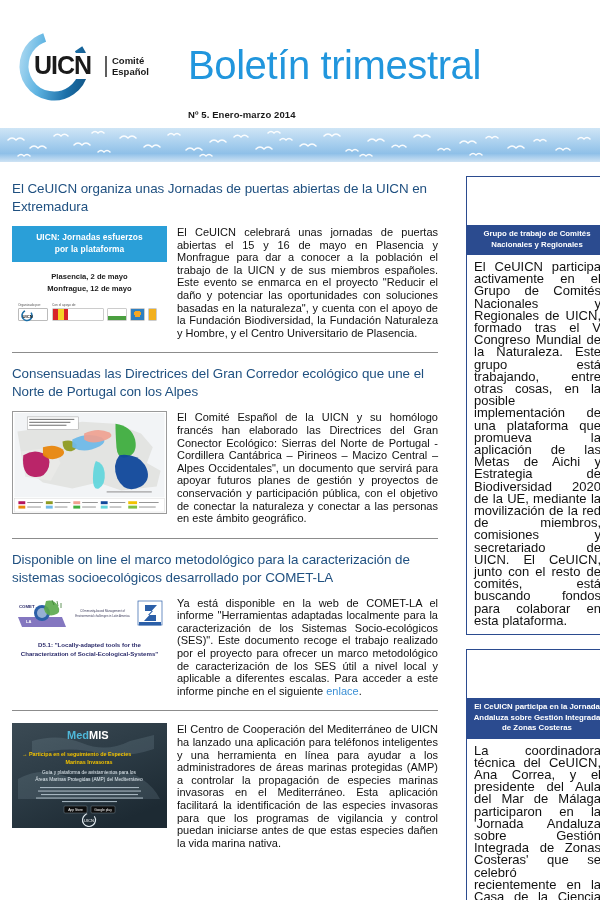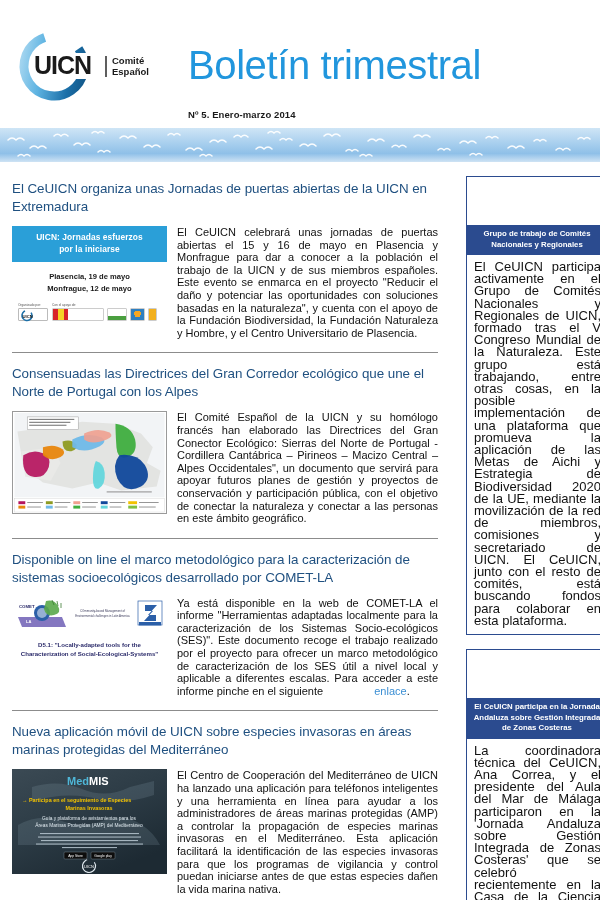--- a/index.html
+++ b/index.html
@@ -118,21 +118,20 @@
     line-height: 12.6px;
     color: #111111;
     text-align: justify;
     text-justify: inter-word;
     hyphens: auto;
   }
 
   .article-text a {
     color: #3b8fd4;
     text-decoration: none;
-    margin-left: 48px;
   }
 
   .divider {
     height: 1px;
     background: #8c8c8c;
     margin: 13px 4px 12px 4px;
   }
 
   
   .poster {
@@ -318,24 +317,24 @@
     <div class="main-col">
 
       <div class="article">
         <h2 class="article-title">El CeUICN organiza unas Jornadas de puertas abiertas de la UICN en Extremadura</h2>
         <div class="article-body">
 
           <div class="fig">
             <div class="poster">
               <div class="poster-band">
                 <span>UICN: Jornadas esfuerzos</span><br>
-                <span>por la iniciarse</span>
+                <span>por la plataforma</span>
               </div>
               <div class="poster-dates">
-                <div>Plasencia, 19 de mayo</div>
+                <div>Plasencia, 2 de mayo</div>
                 <div>Monfrague, 12 de mayo</div>
               </div>
               <div class="poster-logos">
                 <div style="text-align:left;">
                   <span class="mini-label">Organizado por:</span>
                   <span class="chip chip-uicn">
                     <svg width="30" height="13" viewBox="0 0 30 13">
                       <circle cx="8" cy="6.5" r="5" fill="none" stroke="#1b6fa8" stroke-width="1.6" stroke-dasharray="24 8" transform="rotate(-35 8 6.5)"></circle>
                       <text x="3.5" y="8.6" font-size="4.2" font-weight="bold" fill="#111" font-family="'Liberation Sans',sans-serif">UICN</text>
                     </svg>
@@ -463,21 +462,20 @@
 
           <div class="article-text">
             <span>Ya está disponible en la web de COMET-LA el informe "Herramientas adaptadas localmente para la caracterización de los Sistemas Socio-ecológicos (SES)". Este documento recoge el trabajo realizado por el proyecto para ofrecer un marco metodológico de caracterización de los SES útil a nivel local y aplicable a diferentes escalas. Para acceder a este informe pinche en el siguiente </span><a href="#">enlace</a><span>.</span>
           </div>
         </div>
       </div>
 
       <div class="divider"></div>
 
       <div class="article">
-        <h2 class="article-title">Nueva aplicación móvil de UICN sobre especies invasoras en áreas marinas protegidas del Mediterráneo</h2>
         <div class="article-body">
 
           <div class="fig">
             <svg class="medfig" width="155" height="105" viewBox="0 0 155 105">
               <defs>
                 <linearGradient id="medbg" x1="0" y1="0" x2="0.6" y2="1">
                   <stop offset="0%" stop-color="#3b4a54"></stop>
                   <stop offset="55%" stop-color="#2b3a44"></stop>
                   <stop offset="100%" stop-color="#1d2a33"></stop>
                 </linearGradient>

